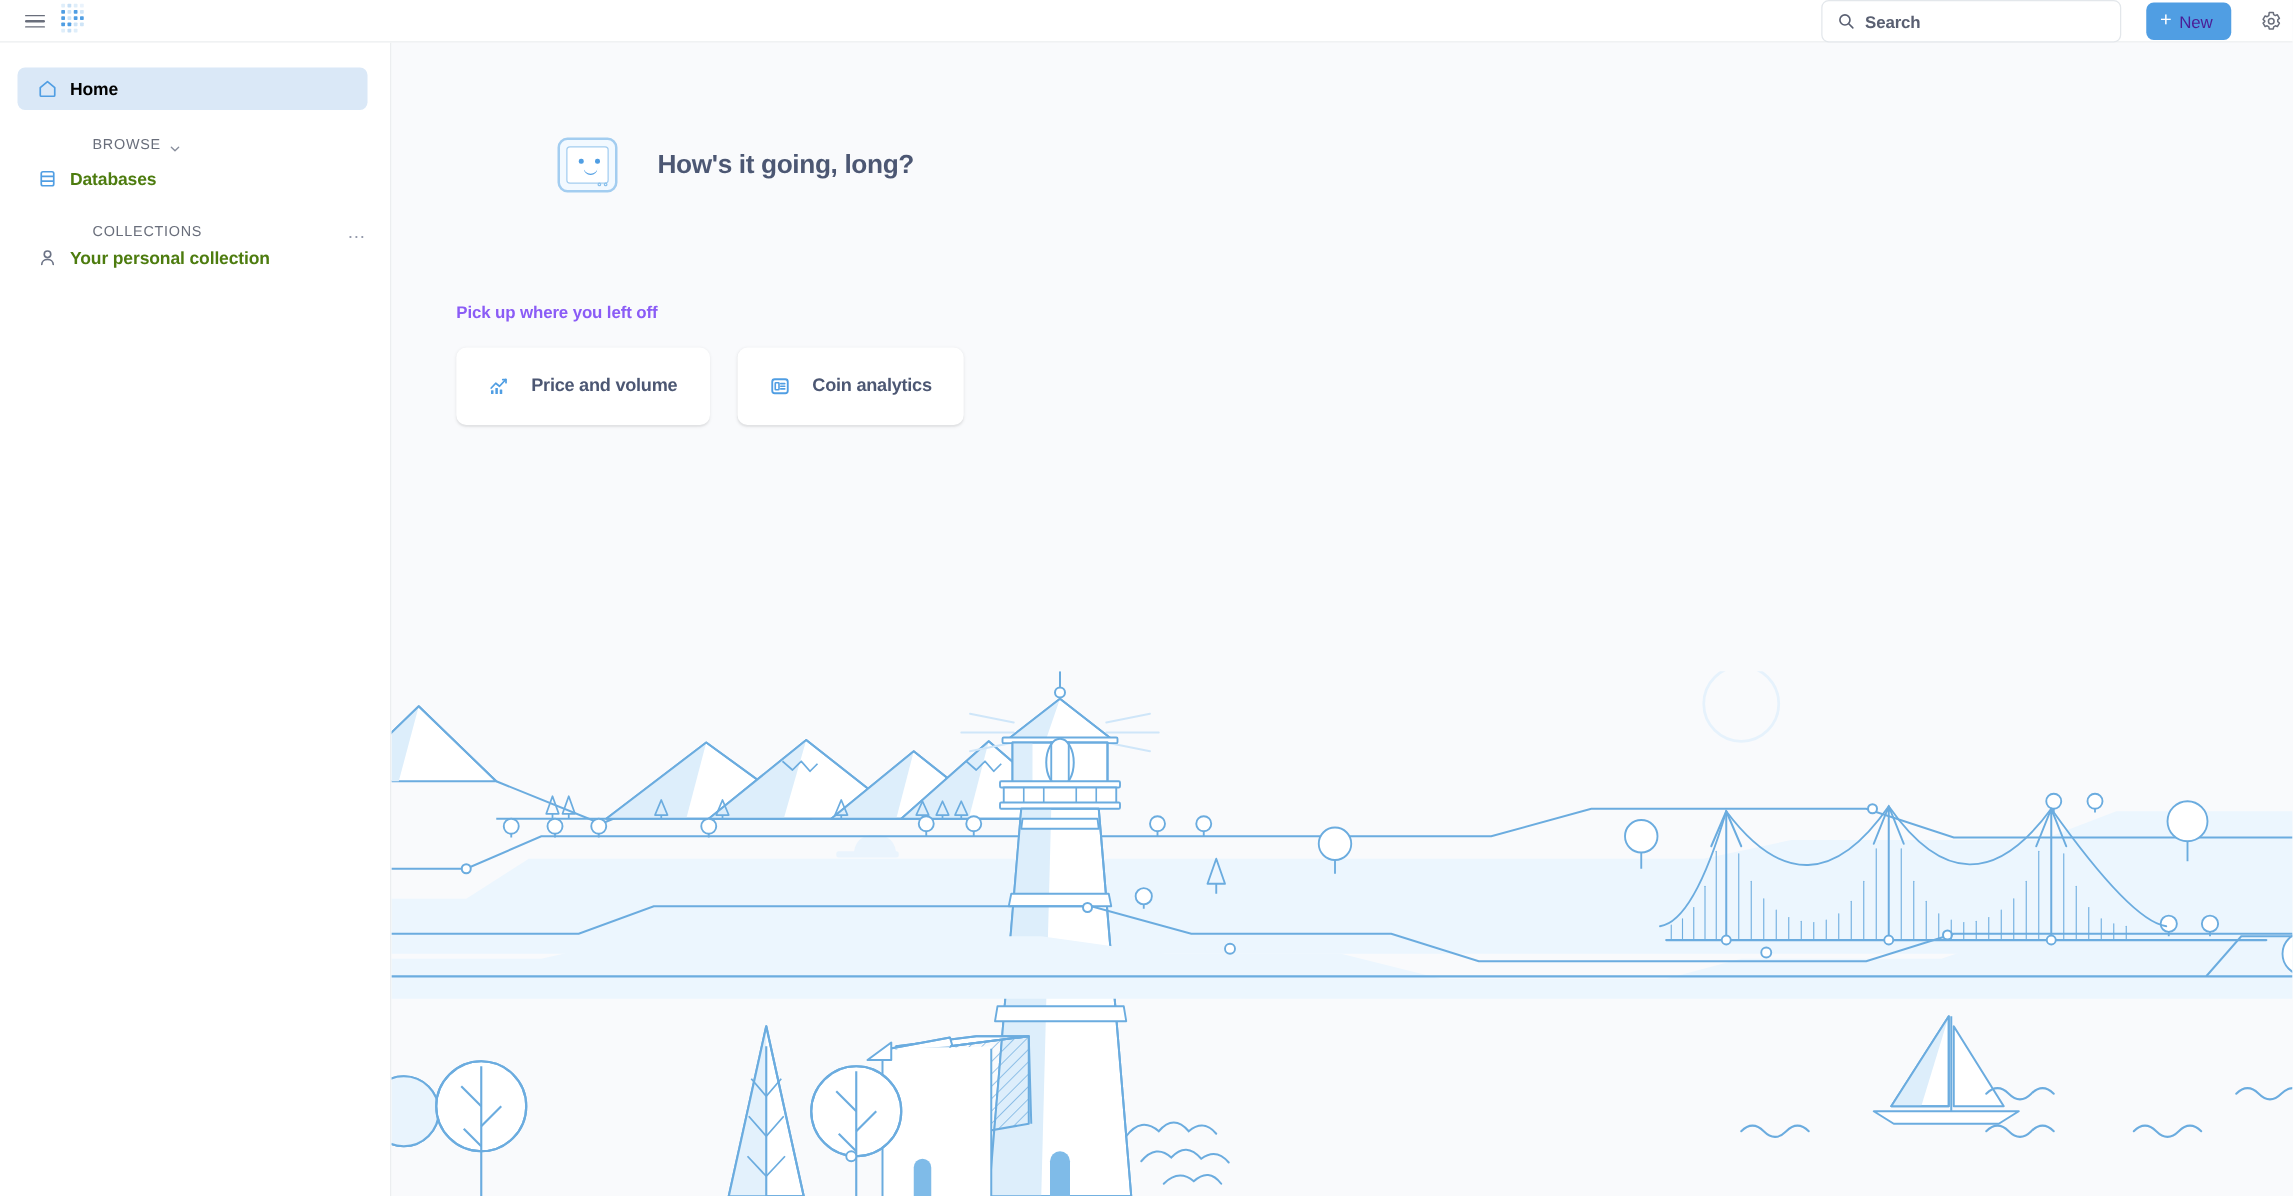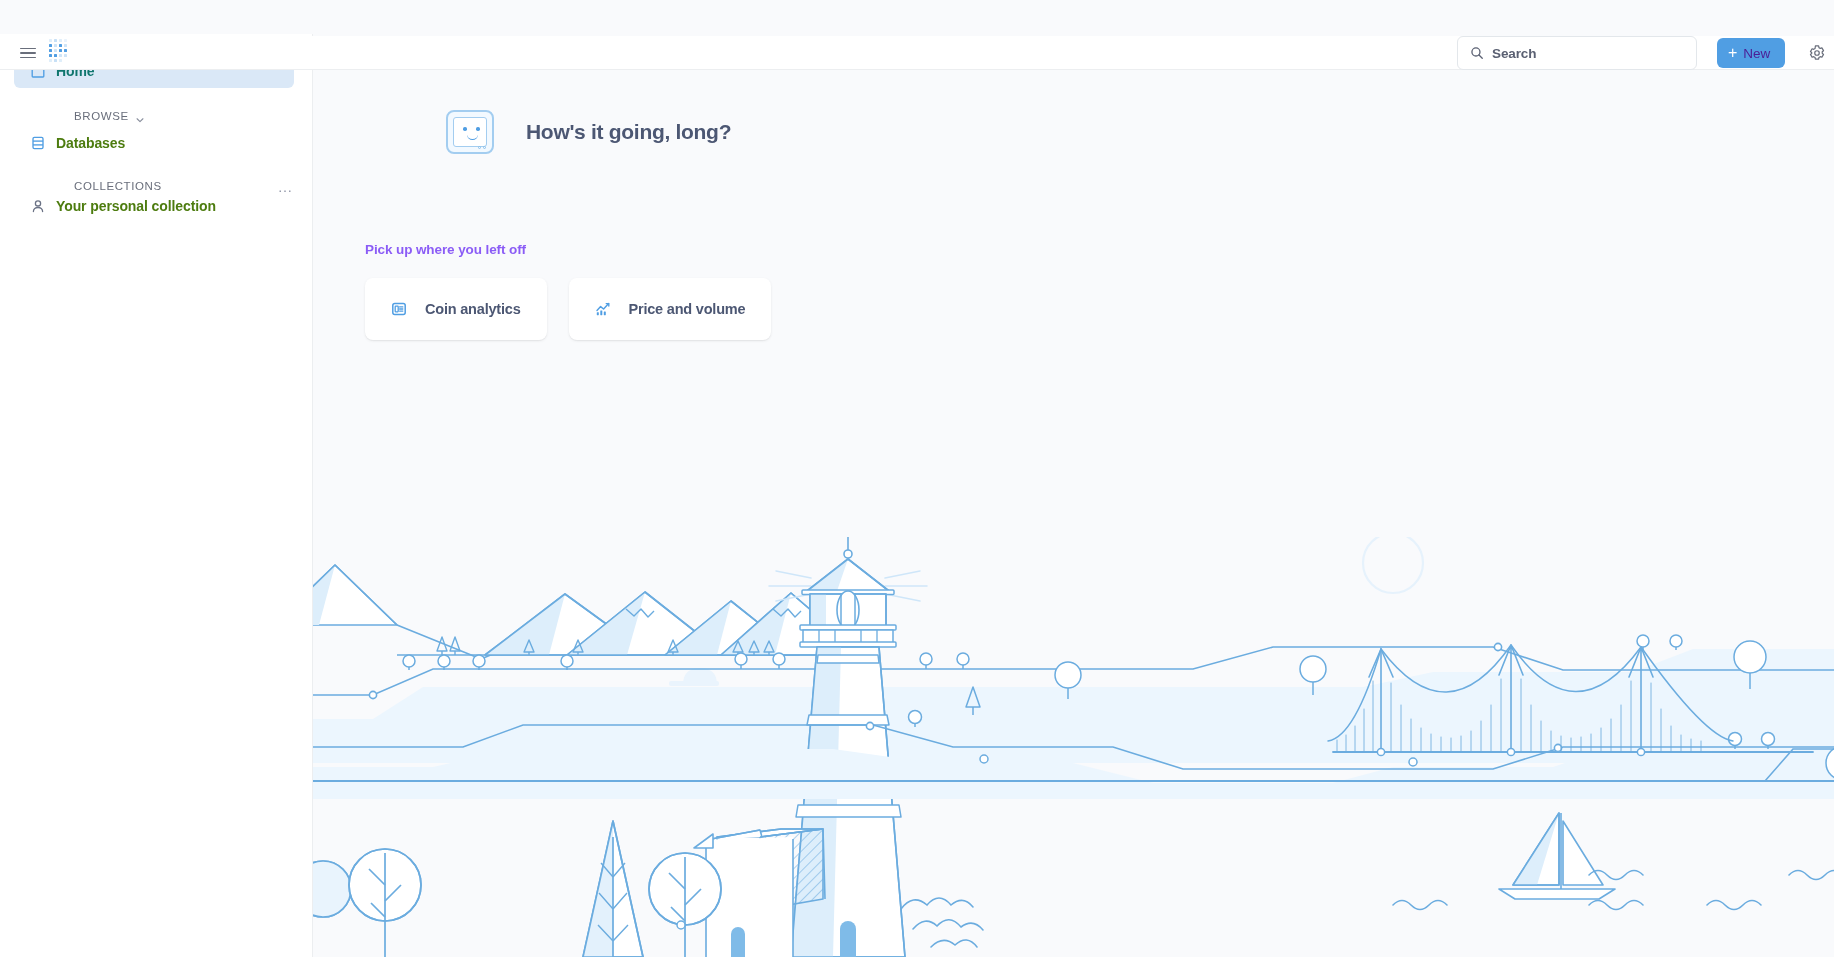--- a/index.html
+++ b/index.html
@@ -15,21 +15,20 @@
   
   .topbar {
     position: absolute;
     top: 0; left: 0;
     width: 1834px; height: 34px;
     background: #ffffff;
     border-bottom: 1px solid #eceef0;
     display: flex;
     align-items: center;
     z-index: 40;
-    margin-top: 36px;
   }
   .hamburger {
     position: absolute;
     left: 20px; top: 8px;
     width: 18px; height: 18px;
     cursor: pointer;
     display: flex; flex-direction: column; justify-content: center; gap: 3px;
   }
   .hamburger span {
     display: block; height: 1.6px; width: 16px;
@@ -101,21 +100,21 @@
     display: flex;
     align-items: center;
     height: 34px;
     margin: 0 18px 0 14px;
     padding-left: 16px;
     border-radius: 6px;
     cursor: pointer;
     gap: 10px;
   }
   .nav-item.active { background: #dae8f7; }
-  .nav-item.active .nav-label { color: #0f766e; font-weight: 700; }
+  .nav-item.active .nav-label { color: #000000; font-weight: 700; }
   .nav-label {
     font-size: 14px;
     font-weight: 700;
     color: #4d7c0f;
     letter-spacing: -0.1px;
   }
   .nav-icon { width: 16px; height: 16px; flex: 0 0 auto; display:block; }
 
   .section-head {
     display: flex;
@@ -384,41 +383,41 @@
     <div class="greeting-text">How's it going, long?</div>
   </div>
 
   <div class="section-label">Pick up where you left off</div>
 
   <div class="cards">
 
     <div class="card">
       <span class="card-icon">
         <svg viewBox="0 0 16 16" width="16" height="16" aria-hidden="true">
+          <polyline points="2,9.4 5.6,5.6 8.6,8 13.6,2.6" fill="none" stroke="#509ee3" stroke-width="1.4" stroke-linecap="round" stroke-linejoin="round"></polyline>
+          <polyline points="11.2,2.6 13.8,2.6 13.8,5.1" fill="none" stroke="#509ee3" stroke-width="1.4" stroke-linecap="round" stroke-linejoin="round"></polyline>
+          <rect x="1.8" y="11.2" width="2" height="3.0" rx="0.4" fill="#509ee3"></rect>
+          <rect x="5.3" y="9.4" width="2" height="4.8" rx="0.4" fill="#509ee3"></rect>
+          <rect x="8.8" y="10.6" width="2" height="3.6" rx="0.4" fill="#509ee3"></rect>
+        </svg>
+      </span>
+      <span class="card-label">Price and volume</span>
+    </div>
+
+    <div class="card">
+      <span class="card-icon">
+        <svg viewBox="0 0 16 16" width="16" height="16" aria-hidden="true">
           <rect x="1.8" y="2.4" width="12.4" height="11.2" rx="2" fill="none" stroke="#509ee3" stroke-width="1.5"></rect>
           <rect x="4.2" y="5.2" width="3" height="5.6" rx="0.5" fill="none" stroke="#509ee3" stroke-width="1.3"></rect>
           <line x1="8.6" y1="5.9" x2="11.8" y2="5.9" stroke="#509ee3" stroke-width="1.3" stroke-linecap="round"></line>
           <line x1="8.6" y1="8.0" x2="11.8" y2="8.0" stroke="#509ee3" stroke-width="1.3" stroke-linecap="round"></line>
           <line x1="8.6" y1="10.1" x2="11.8" y2="10.1" stroke="#509ee3" stroke-width="1.3" stroke-linecap="round"></line>
         </svg>
       </span>
       <span class="card-label">Coin analytics</span>
-    </div>
-
-    <div class="card">
-      <span class="card-icon">
-        <svg viewBox="0 0 16 16" width="16" height="16" aria-hidden="true">
-          <polyline points="2,9.4 5.6,5.6 8.6,8 13.6,2.6" fill="none" stroke="#509ee3" stroke-width="1.4" stroke-linecap="round" stroke-linejoin="round"></polyline>
-          <polyline points="11.2,2.6 13.8,2.6 13.8,5.1" fill="none" stroke="#509ee3" stroke-width="1.4" stroke-linecap="round" stroke-linejoin="round"></polyline>
-          <rect x="1.8" y="11.2" width="2" height="3.0" rx="0.4" fill="#509ee3"></rect>
-          <rect x="5.3" y="9.4" width="2" height="4.8" rx="0.4" fill="#509ee3"></rect>
-          <rect x="8.8" y="10.6" width="2" height="3.6" rx="0.4" fill="#509ee3"></rect>
-        </svg>
-      </span>
-      <span class="card-label">Price and volume</span>
     </div>
   </div>
 
   <svg class="illustration" viewBox="0 0 1521 420" preserveAspectRatio="none" aria-hidden="true">
     <defs>
       <pattern id="roofHatch" width="7" height="7" patternUnits="userSpaceOnUse" patternTransform="rotate(45)">
         <line x1="0" y1="0" x2="0" y2="7" stroke="#6bacdf" stroke-width="1.1"></line>
       </pattern>
       <clipPath id="frameClip">
           <rect x="0" y="0" width="1521" height="420"></rect>

